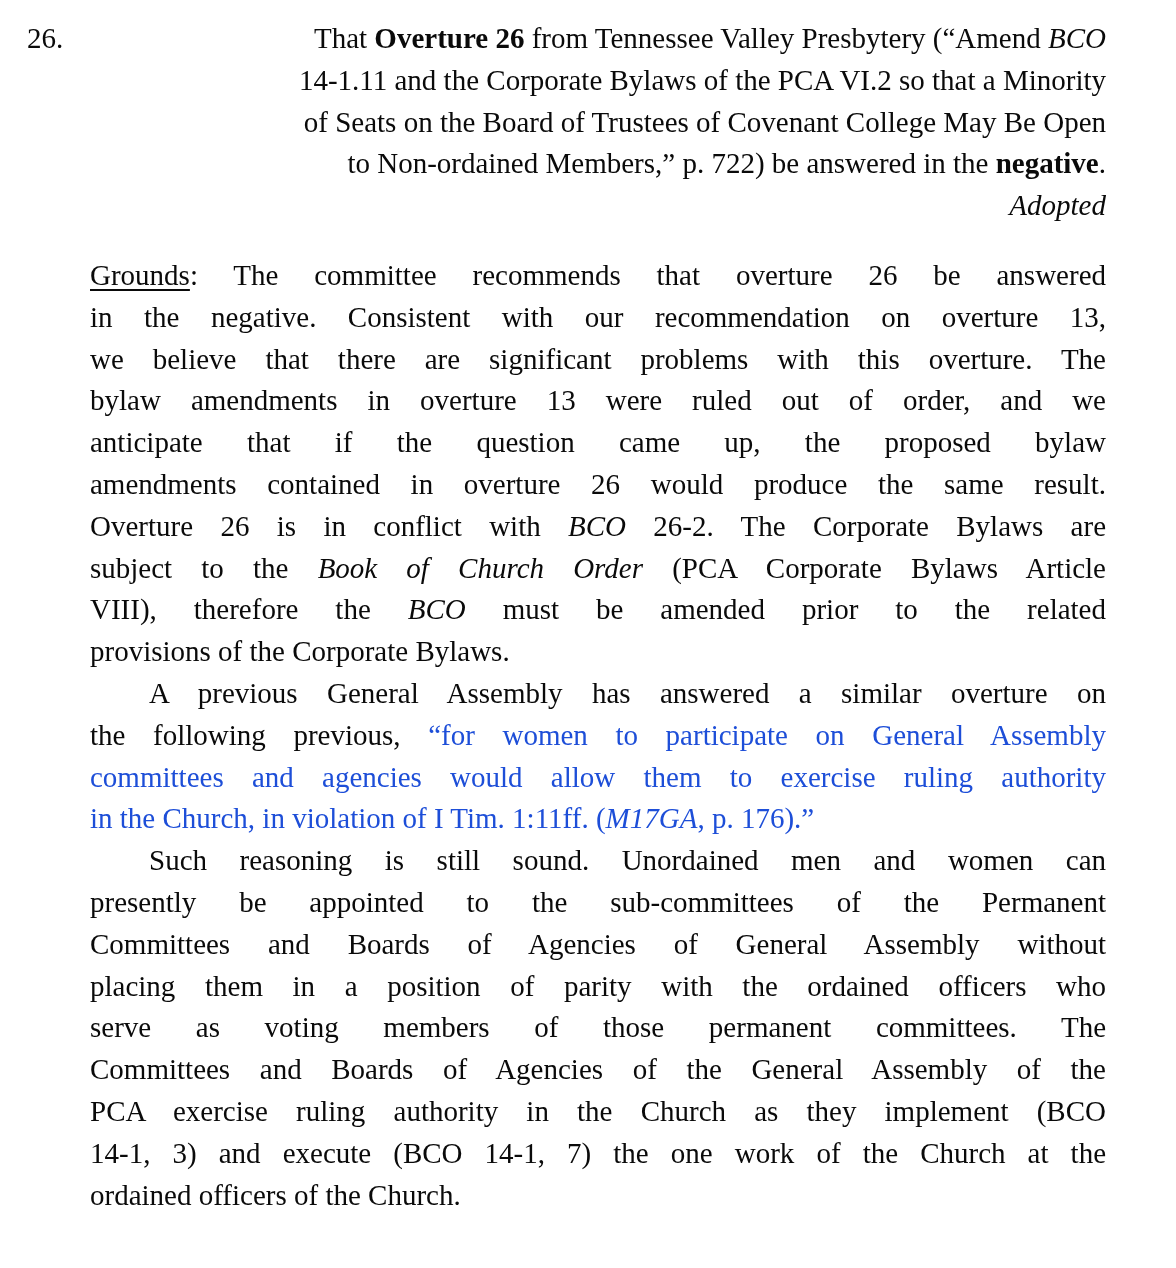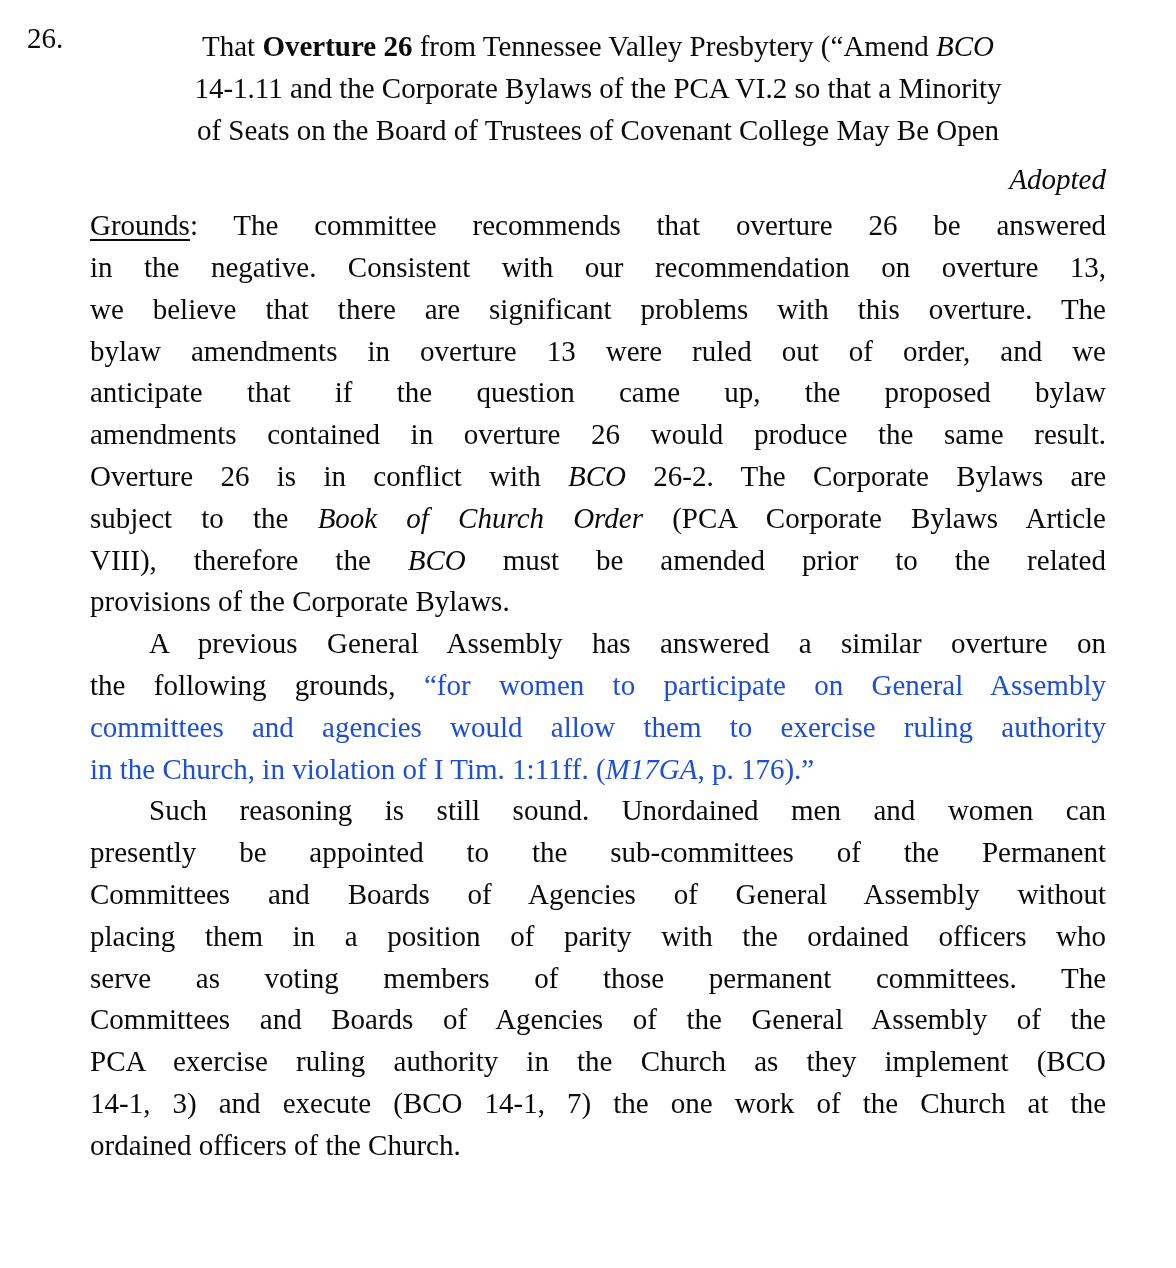--- a/index.html
+++ b/index.html
@@ -29,34 +29,34 @@
     width: 1016px;
     font-size: 29px;
     line-height: 41.8px;
   }
   .item-number {
     position: absolute;
     left: -63px;
     top: 0;
   }
   .resolution {
-    text-align: center;
-    margin: 8px;
+    text-align: right;
+    margin: 0;
   }
   .resolution .l {
     display: block;
     white-space: nowrap;
   }
   .status {
     text-align: right;
     font-style: italic;
     margin: 0;
   }
   .grounds {
-    margin-top: 4px;
+    margin-top: 28px;
   }
   .para {
     margin: 0;
     text-align: justify;
     text-align-last: left;
   }
   .indent {
     text-indent: 59px;
   }
   .jl {
@@ -79,41 +79,42 @@
 <body>
 
 <div class="page">
   <div class="item">
     <span class="item-number">26.</span>
 
     <div class="resolution">
       <span class="l"><span>That </span><span class="b">Overture 26</span><span> from Tennessee Valley Presbytery (“Amend </span><span class="i">BCO</span></span>
       <span class="l">14-1.11 and the Corporate Bylaws of the PCA VI.2 so that a Minority</span>
       <span class="l">of Seats on the Board of Trustees of Covenant College May Be Open</span>
+      <span class="l"><span>to Non-ordained Members,” p. 722) be answered in the </span><span class="b">negative</span><span>.</span></span>
     </div>
 
     <p class="status">Adopted</p>
 
     <div class="grounds">
       <div class="para">
         <span class="jl"><span class="u">Grounds</span><span>:</span><span>  The committee recommends that overture 26 be answered</span></span>
         <span class="jl">in the negative.  Consistent with our recommendation on overture 13,</span>
         <span class="jl">we believe that there are significant problems with this overture.  The</span>
         <span class="jl">bylaw amendments in overture 13 were ruled out of order, and we</span>
         <span class="jl">anticipate that if the question came up, the proposed bylaw</span>
         <span class="jl">amendments contained in overture 26 would produce the same result.</span>
         <span class="jl"><span>Overture 26 is in conflict with </span><span class="i">BCO</span><span> 26-2. The Corporate Bylaws are</span></span>
         <span class="jl"><span>subject to the </span><span class="i">Book of Church Order</span><span> (PCA Corporate Bylaws Article</span></span>
         <span class="jl"><span>VIII), therefore the </span><span class="i">BCO</span><span> must be amended prior to the related</span></span>
         <span class="last">provisions of the Corporate Bylaws.</span>
       </div>
 
       <div class="para">
         <span class="jl indent">A previous General Assembly has answered a similar overture on</span>
-        <span class="jl"><span>the following grounds, </span><span class="quote">“for women to participate on General Assembly</span></span>
+        <span class="jl"><span>the following previous, </span><span class="quote">“for women to participate on General Assembly</span></span>
         <span class="jl quote">committees and agencies would allow them to exercise ruling authority</span>
         <span class="last quote"><span>in the Church, in violation of I Tim. 1:11ff. (</span><span class="i">M17GA</span><span>, p. 176).”</span></span>
       </div>
 
       <div class="para">
         <span class="jl indent">Such reasoning is still sound.  Unordained men and women can</span>
         <span class="jl">presently be appointed to the sub-committees of the Permanent</span>
         <span class="jl">Committees and Boards of Agencies of General Assembly without</span>
         <span class="jl">placing them in a position of parity with the ordained officers who</span>
         <span class="jl">serve as voting members of those permanent committees.    The</span>

